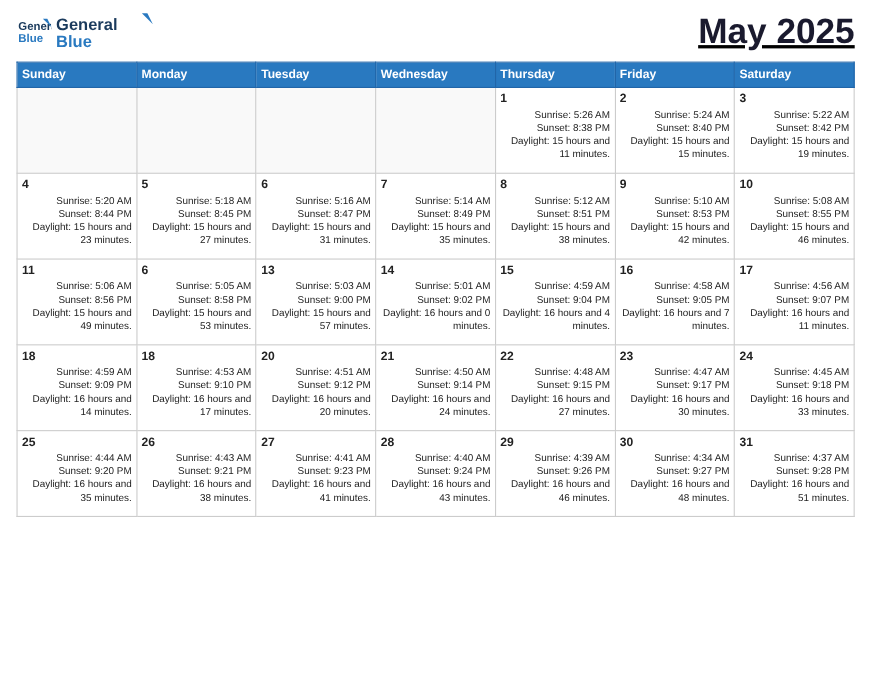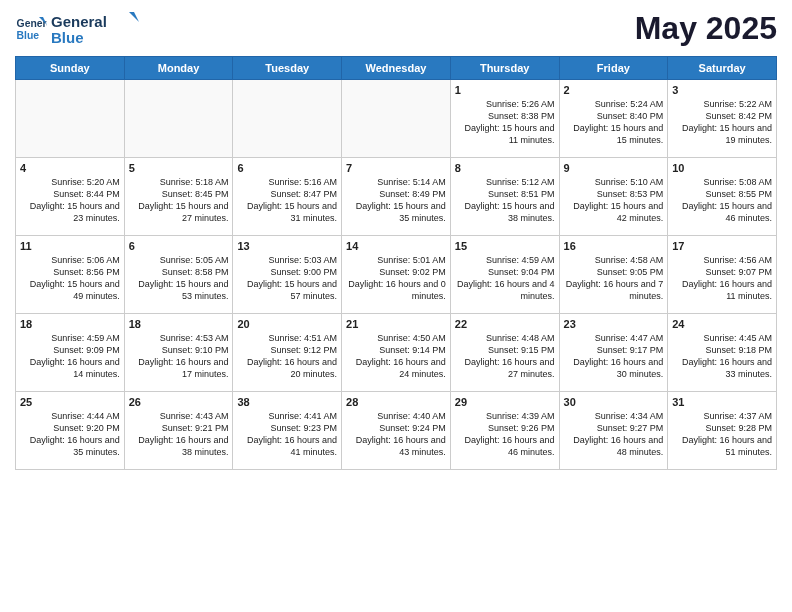--- a/index.html
+++ b/index.html
@@ -25,20 +25,21 @@
       display: flex;
       align-items: center;
     }
     .logo-icon {
       width: 32px;
       height: 32px;
       margin-right: 4px;
     }
     .title-block {
       text-align: center;
+      text-decoration: underline;
     }
     .month-title {
       font-size: 32px;
       font-weight: bold;
       color: #1a1a2e;
     }
     .location {
       font-size: 14px;
       color: #333;
     }
@@ -46,21 +47,21 @@
       width: 100%;
       border-collapse: collapse;
       table-layout: fixed;
     }
     .calendar-table th {
       background-color: #2979c0;
       color: #fff;
       font-size: 11px;
       font-weight: bold;
       padding: 5px 4px;
-      text-align: center;
+      text-align: left;
       border: 1px solid #2165a8;
     }
     .calendar-table td {
       border: 1px solid #ccc;
       vertical-align: top;
       padding: 4px 4px;
       font-size: 9.5px;
       color: #222;
       height: 78px;
       background: #fff;
@@ -310,21 +311,21 @@
 and 35 minutes.</div>
           </td>
           <td>
             <span class="day-number">26</span>
             <div class="cell-content">Sunrise: 4:43 AM
 Sunset: 9:21 PM
 Daylight: 16 hours
 and 38 minutes.</div>
           </td>
           <td>
-            <span class="day-number">38</span>
+            <span class="day-number">27</span>
             <div class="cell-content">Sunrise: 4:41 AM
 Sunset: 9:23 PM
 Daylight: 16 hours
 and 41 minutes.</div>
           </td>
           <td>
             <span class="day-number">28</span>
             <div class="cell-content">Sunrise: 4:40 AM
 Sunset: 9:24 PM
 Daylight: 16 hours

